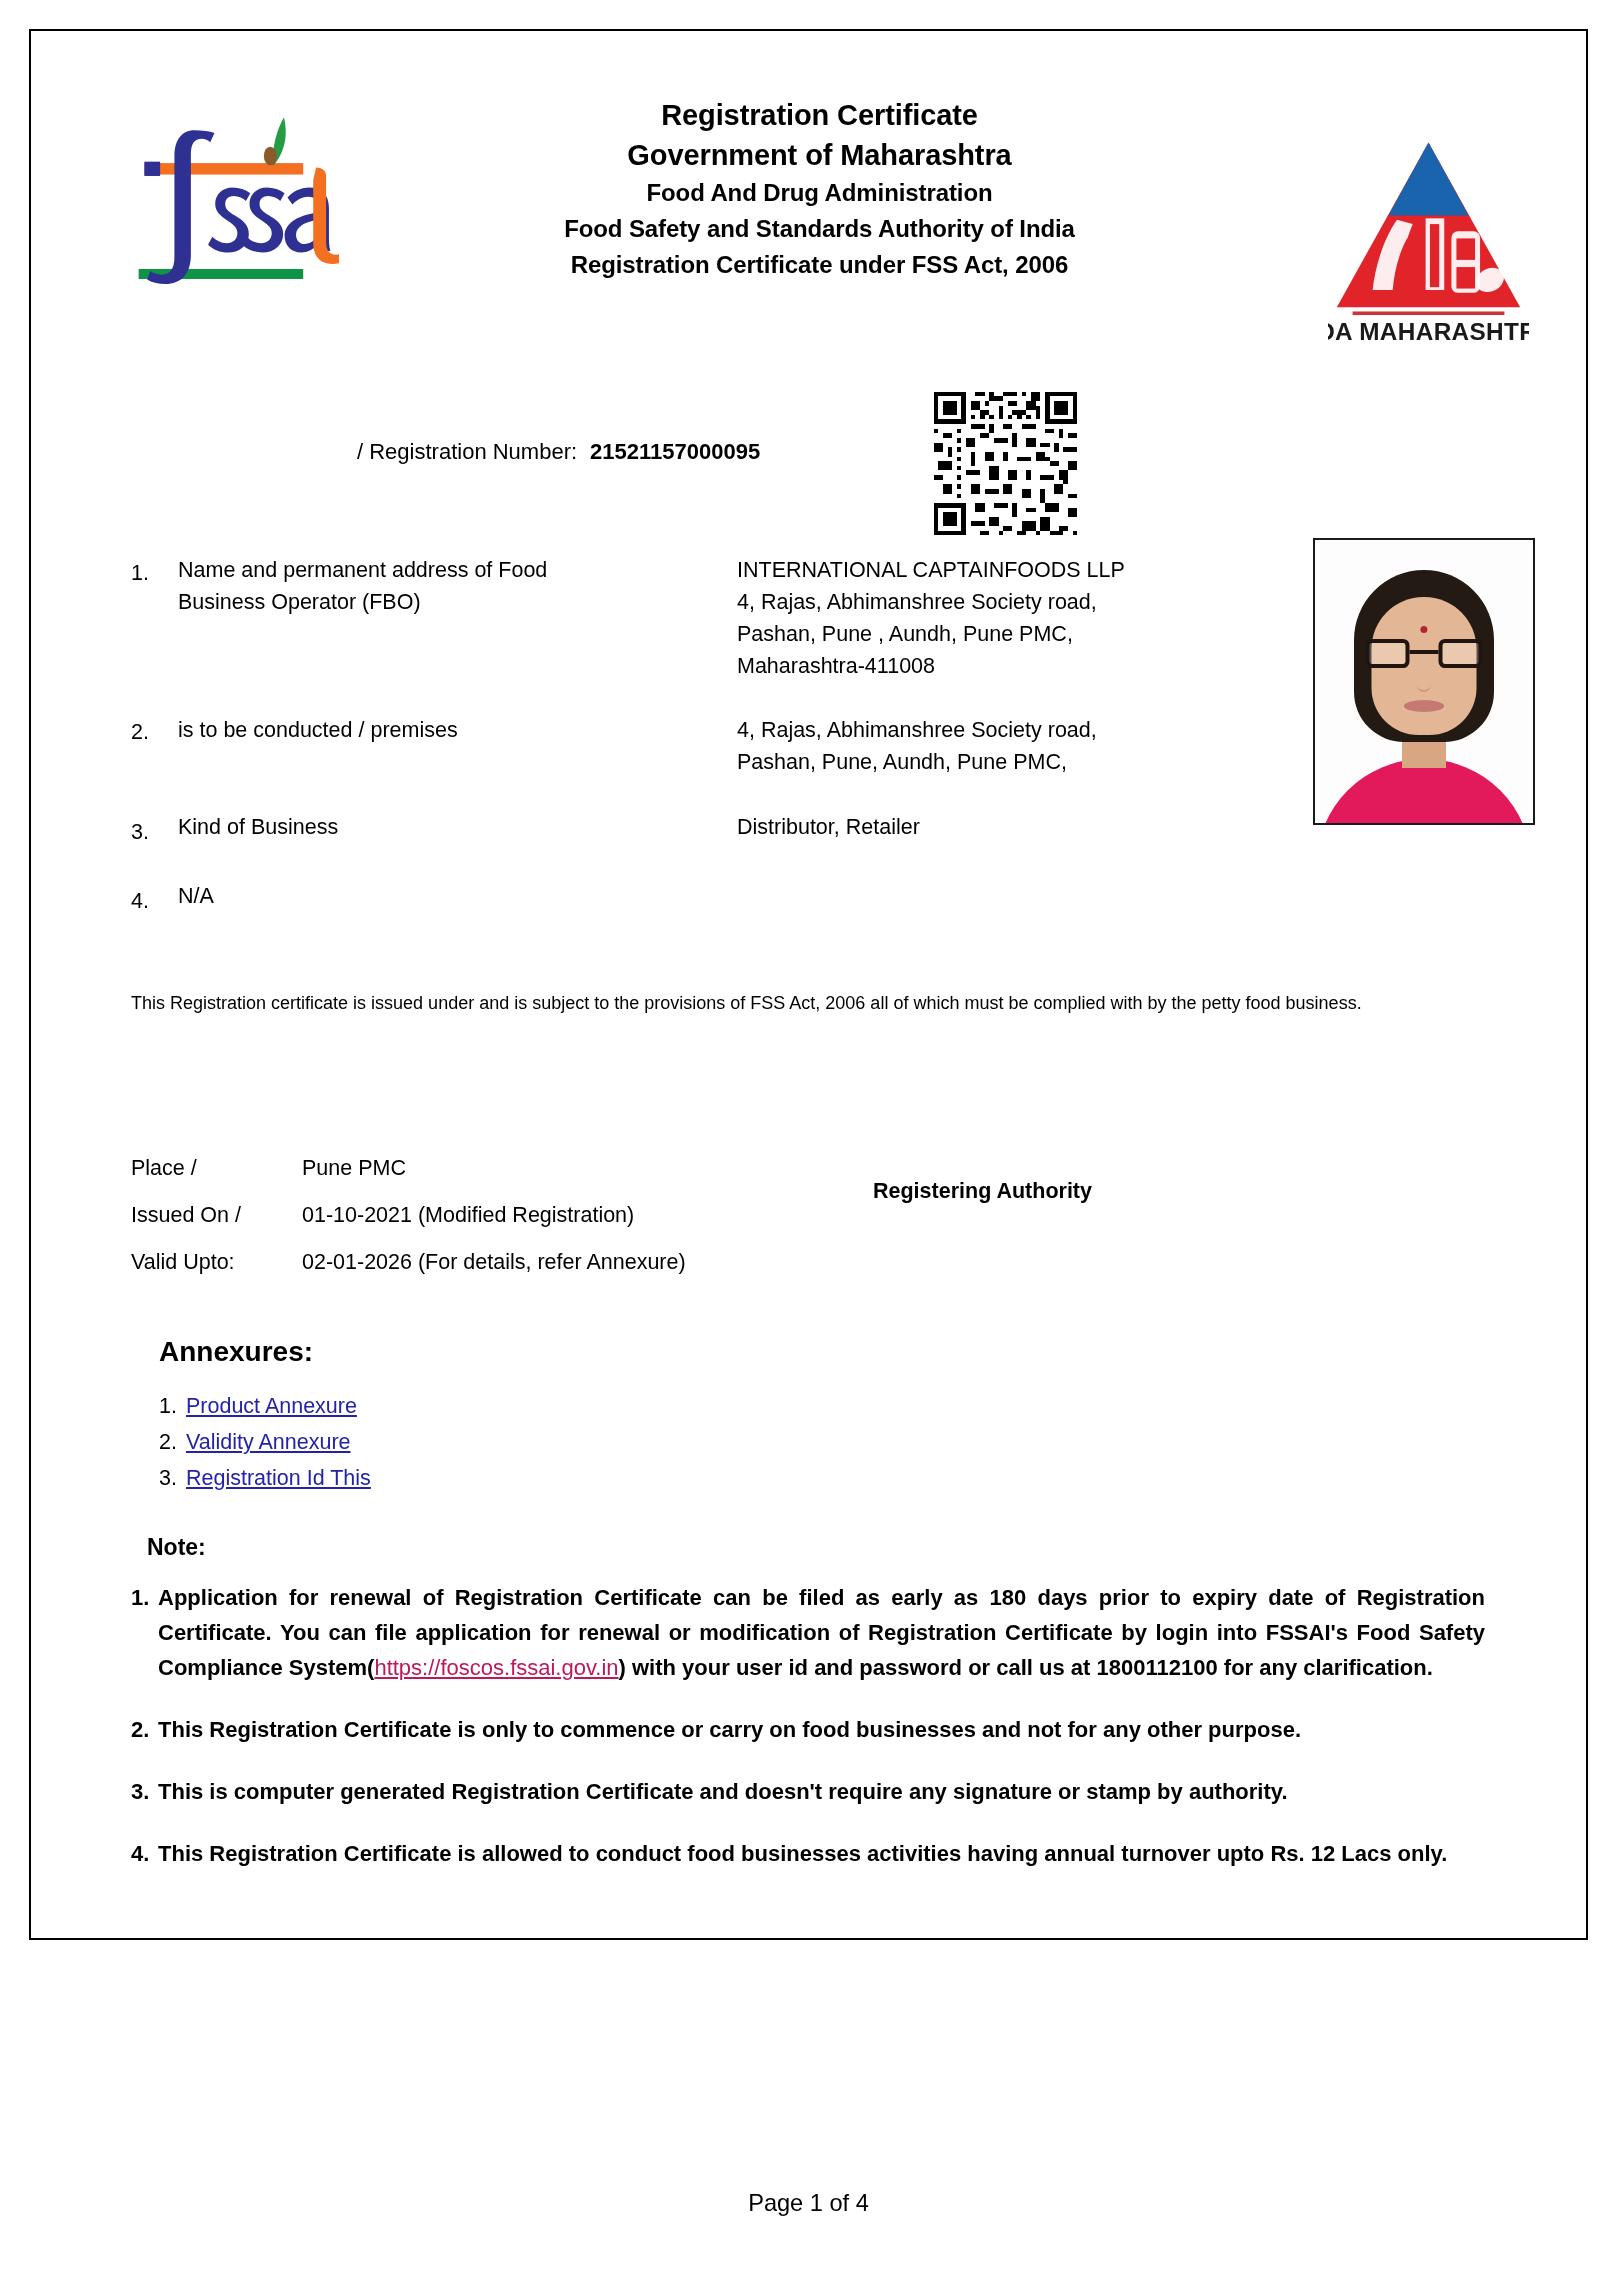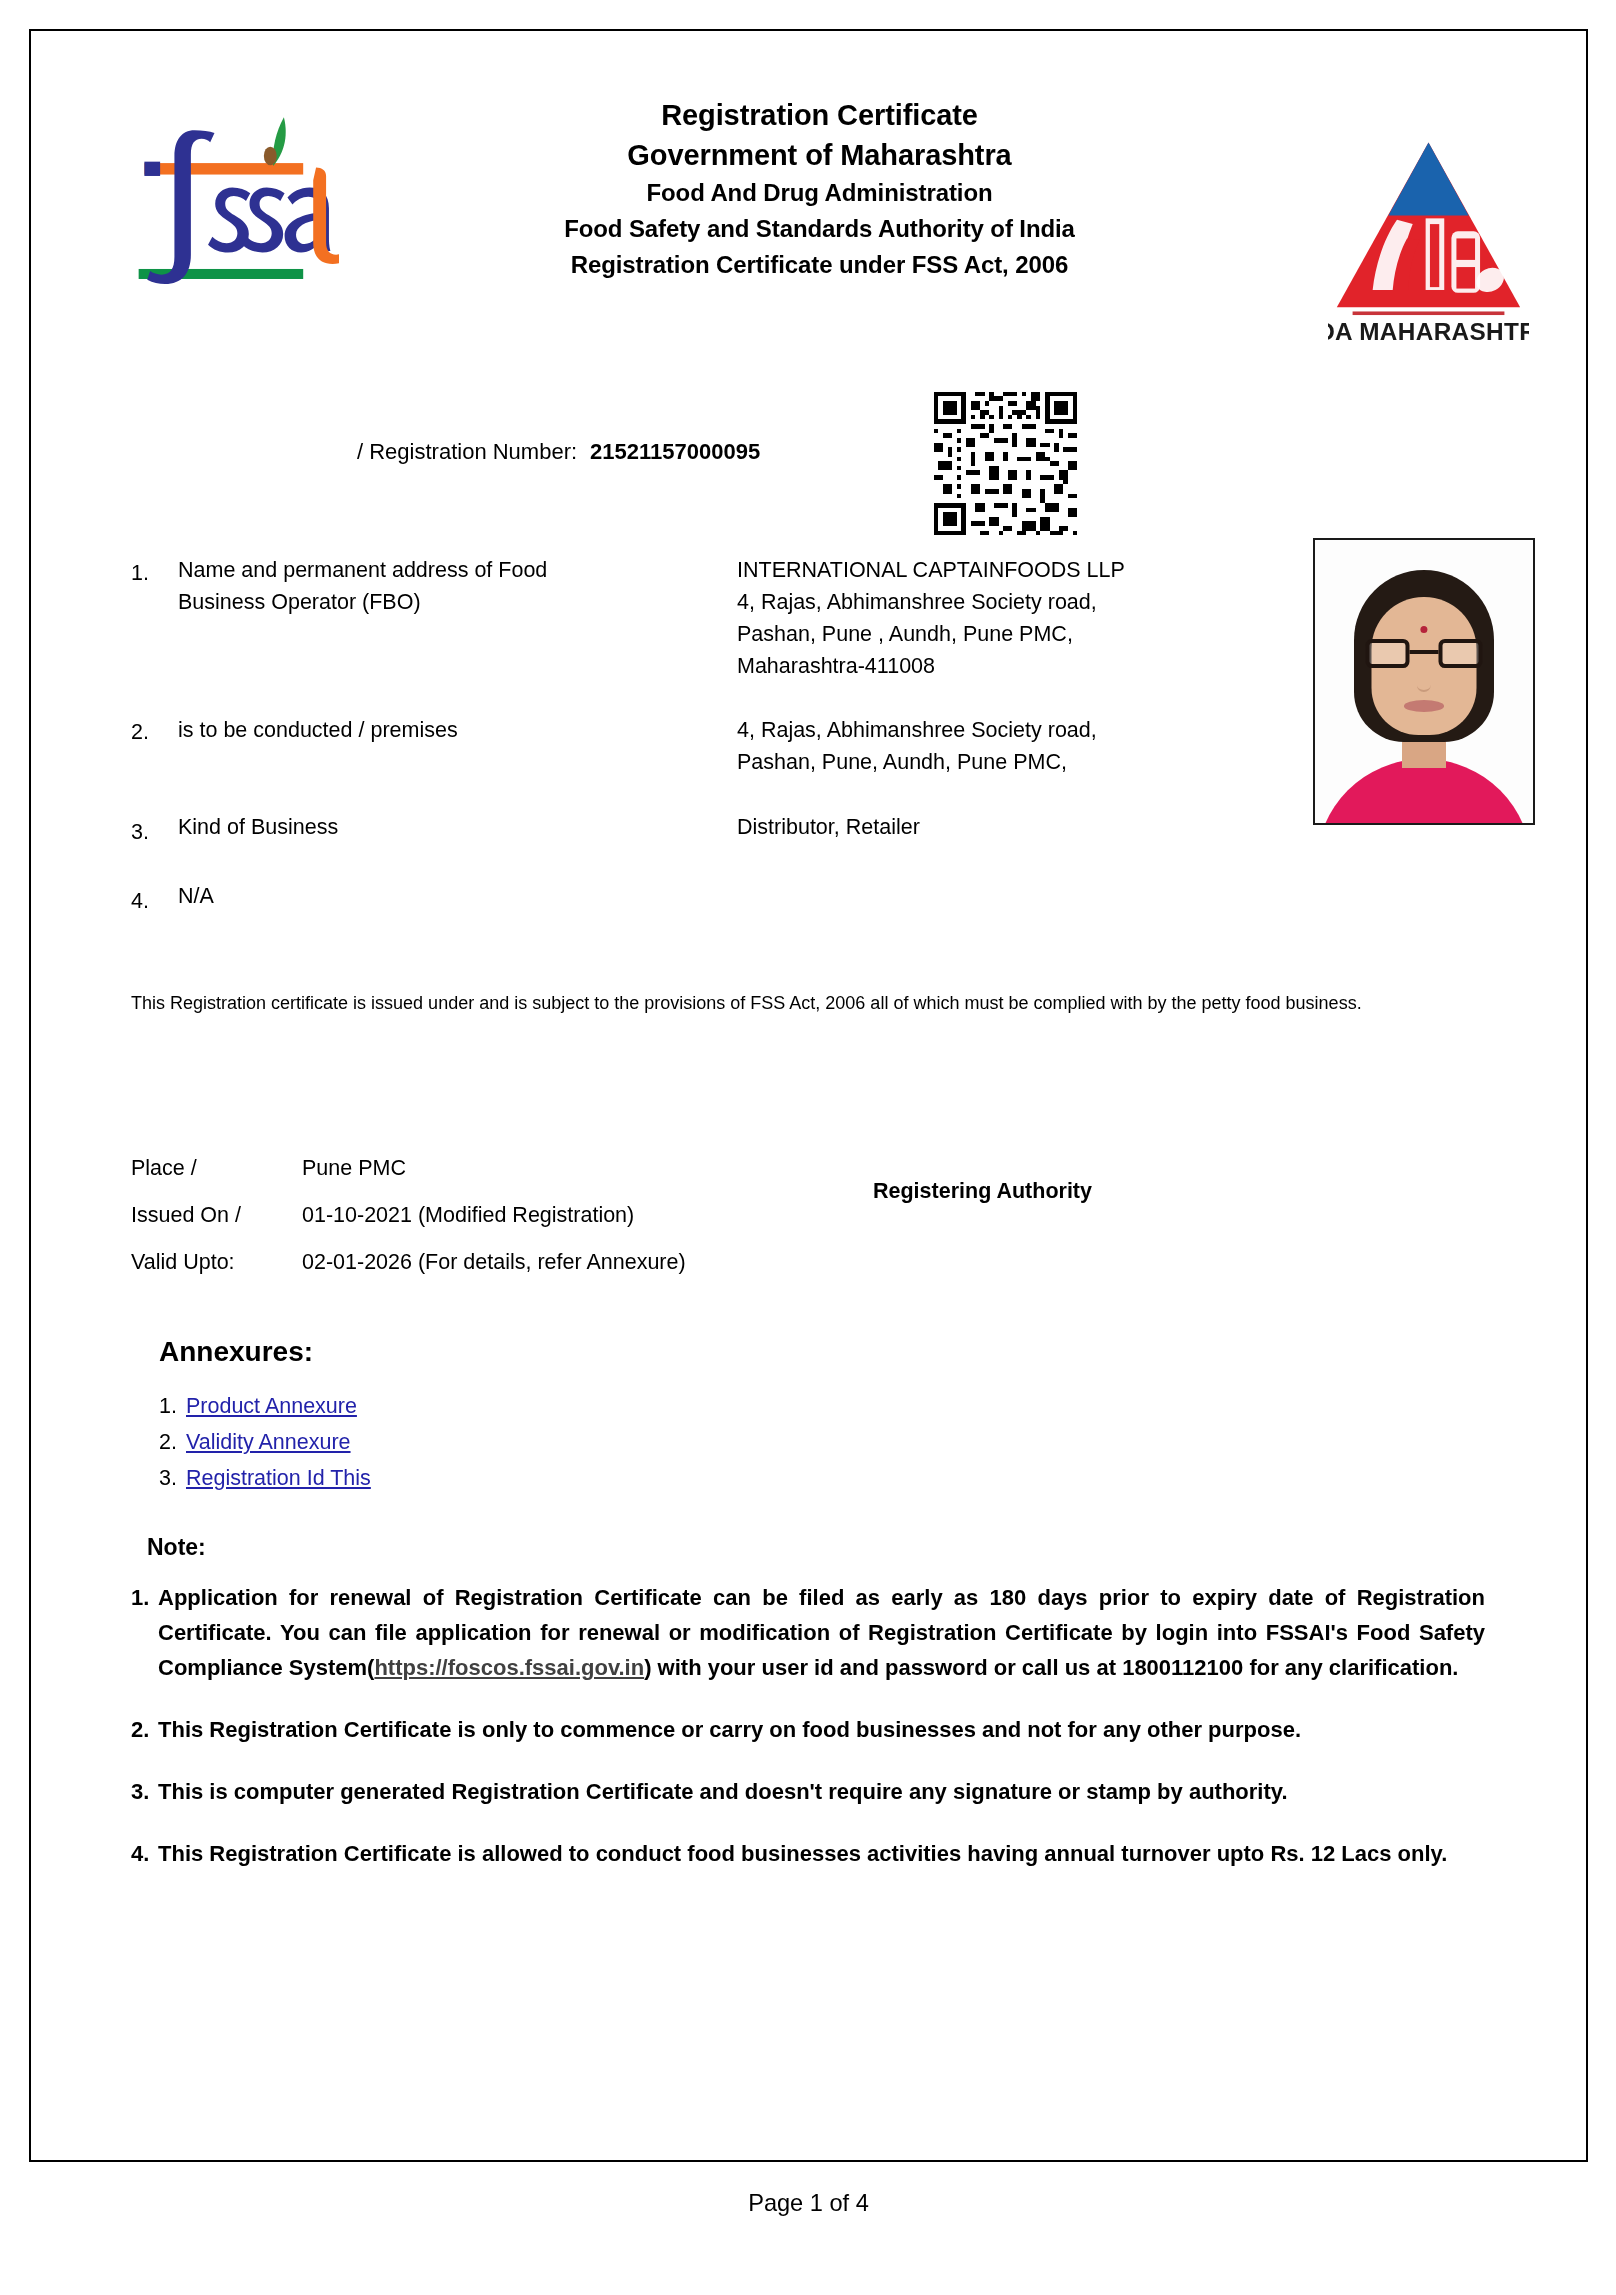--- a/index.html
+++ b/index.html
@@ -14,21 +14,21 @@
     font-family: "Liberation Sans", sans-serif;
     color: #000000;
     -webkit-font-smoothing: antialiased;
   }
 
   .page {
     position: absolute;
     left: 29px;
     top: 29px;
     width: 1559px;
-    height: 2133px;
+    height: 1911px;
     border: 2.1px solid #000000;
     box-sizing: border-box;
     background: #ffffff;
   }
 
   
   .header {
     position: absolute;
     left: 0;
     top: 0;
@@ -314,22 +314,22 @@
   .note-idx {
     width: 27px;
     flex: 0 0 27px;
   }
   .note-text {
     flex: 1 1 auto;
     text-align: justify;
     text-justify: inter-word;
   }
   .url-link {
-    color: #404040;
-    font-weight: bold;
+    color: #be185d;
+    font-weight: normal;
     text-decoration: underline;
     cursor: pointer;
   }
 
   
   .footer {
     position: absolute;
     left: 0;
     top: 2159px;
     width: 100%;

